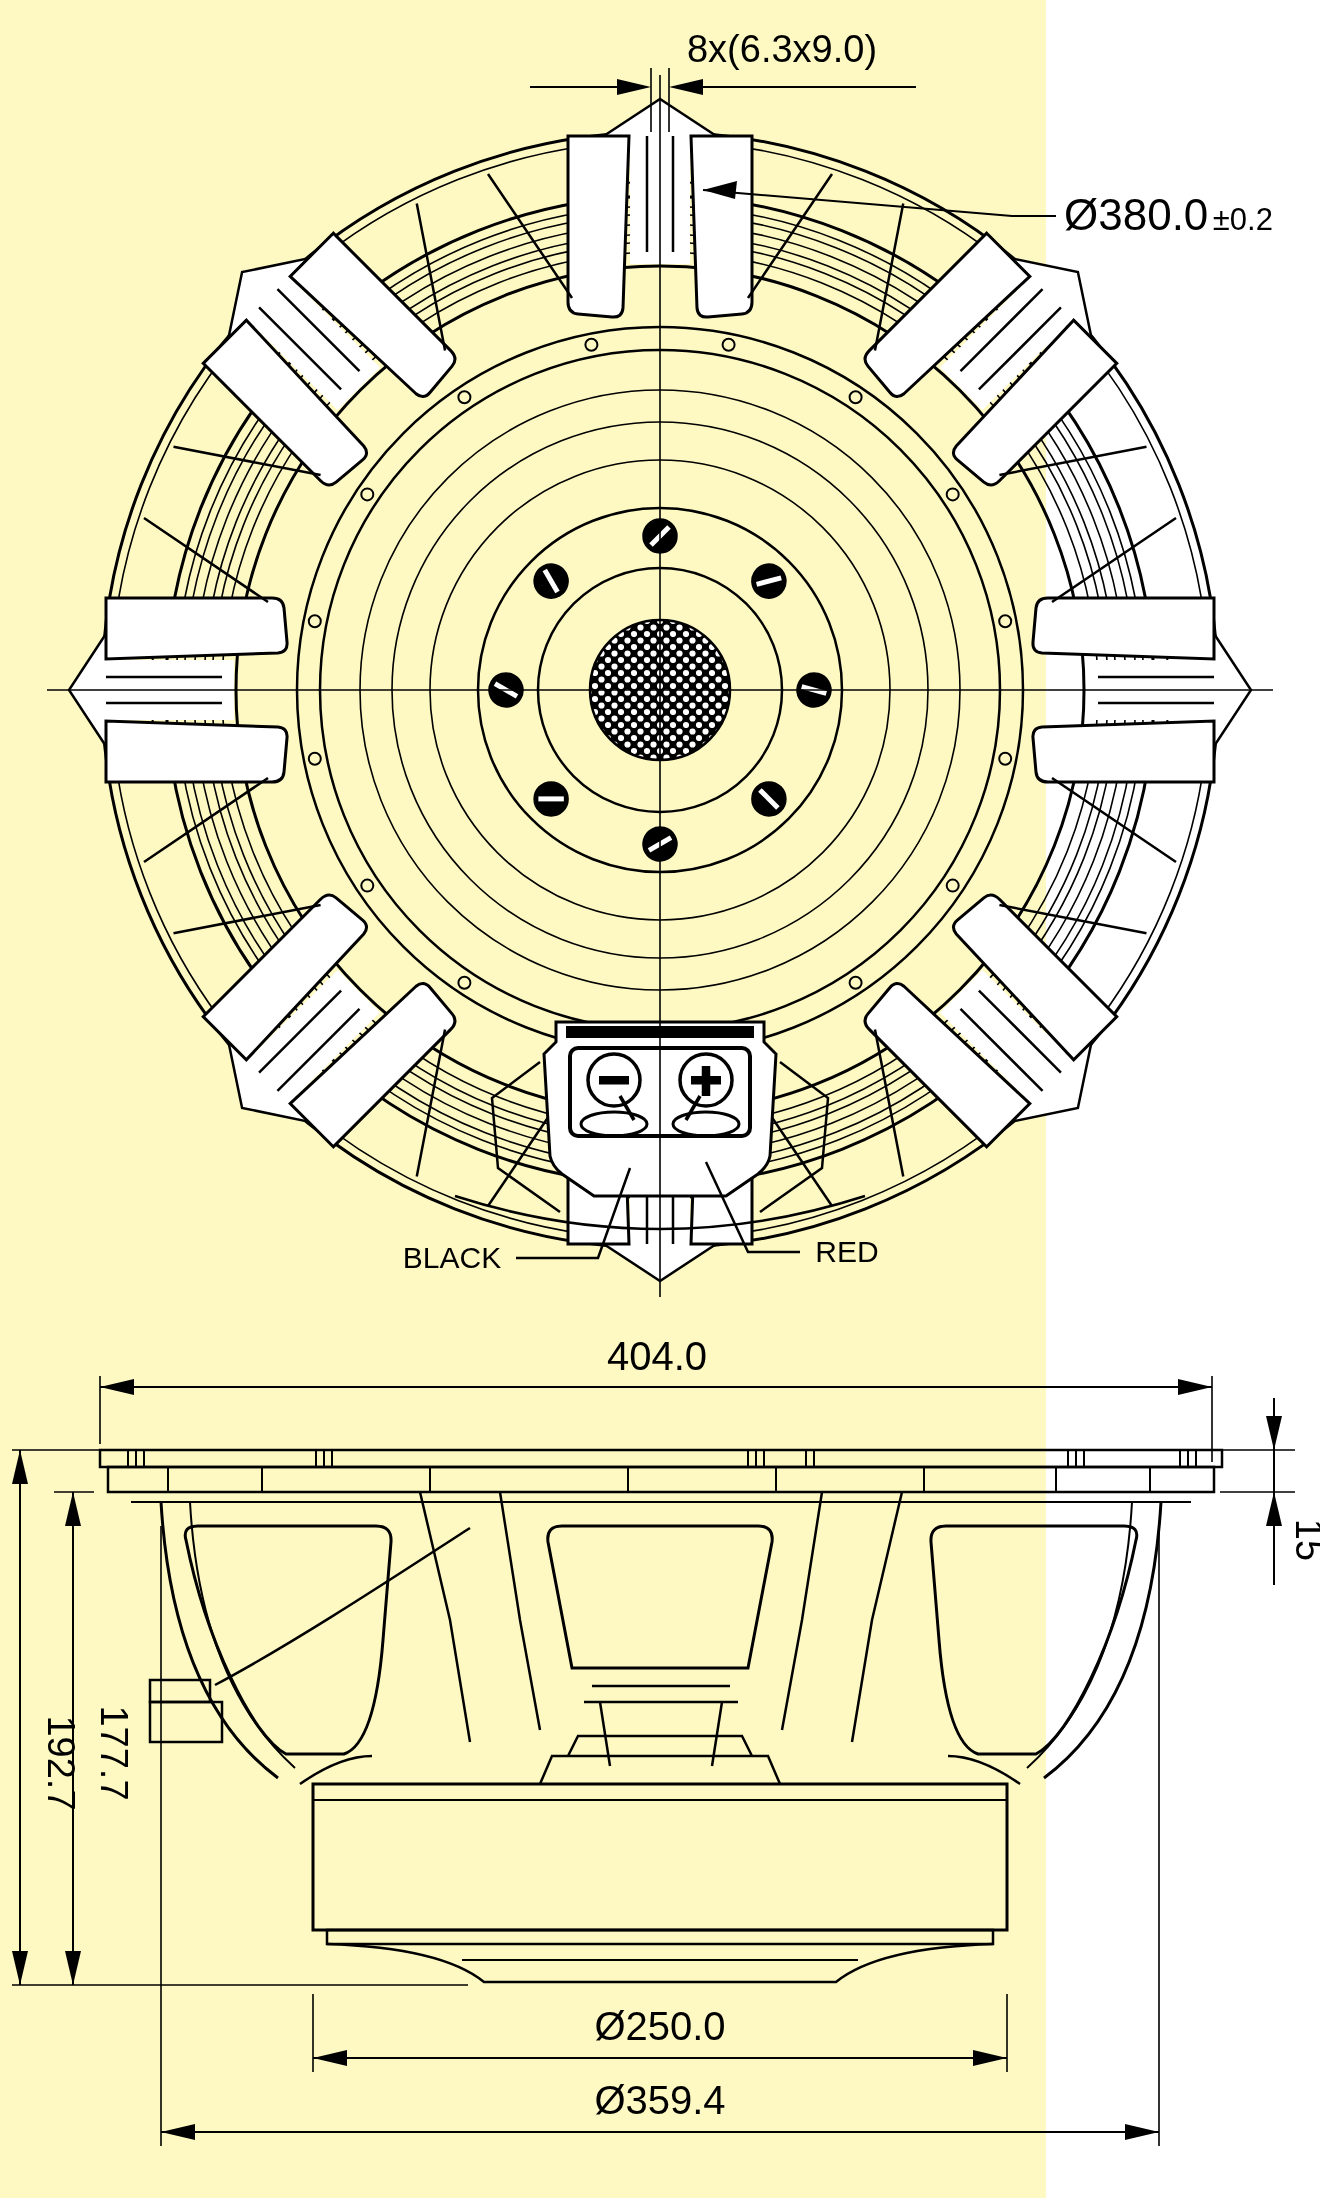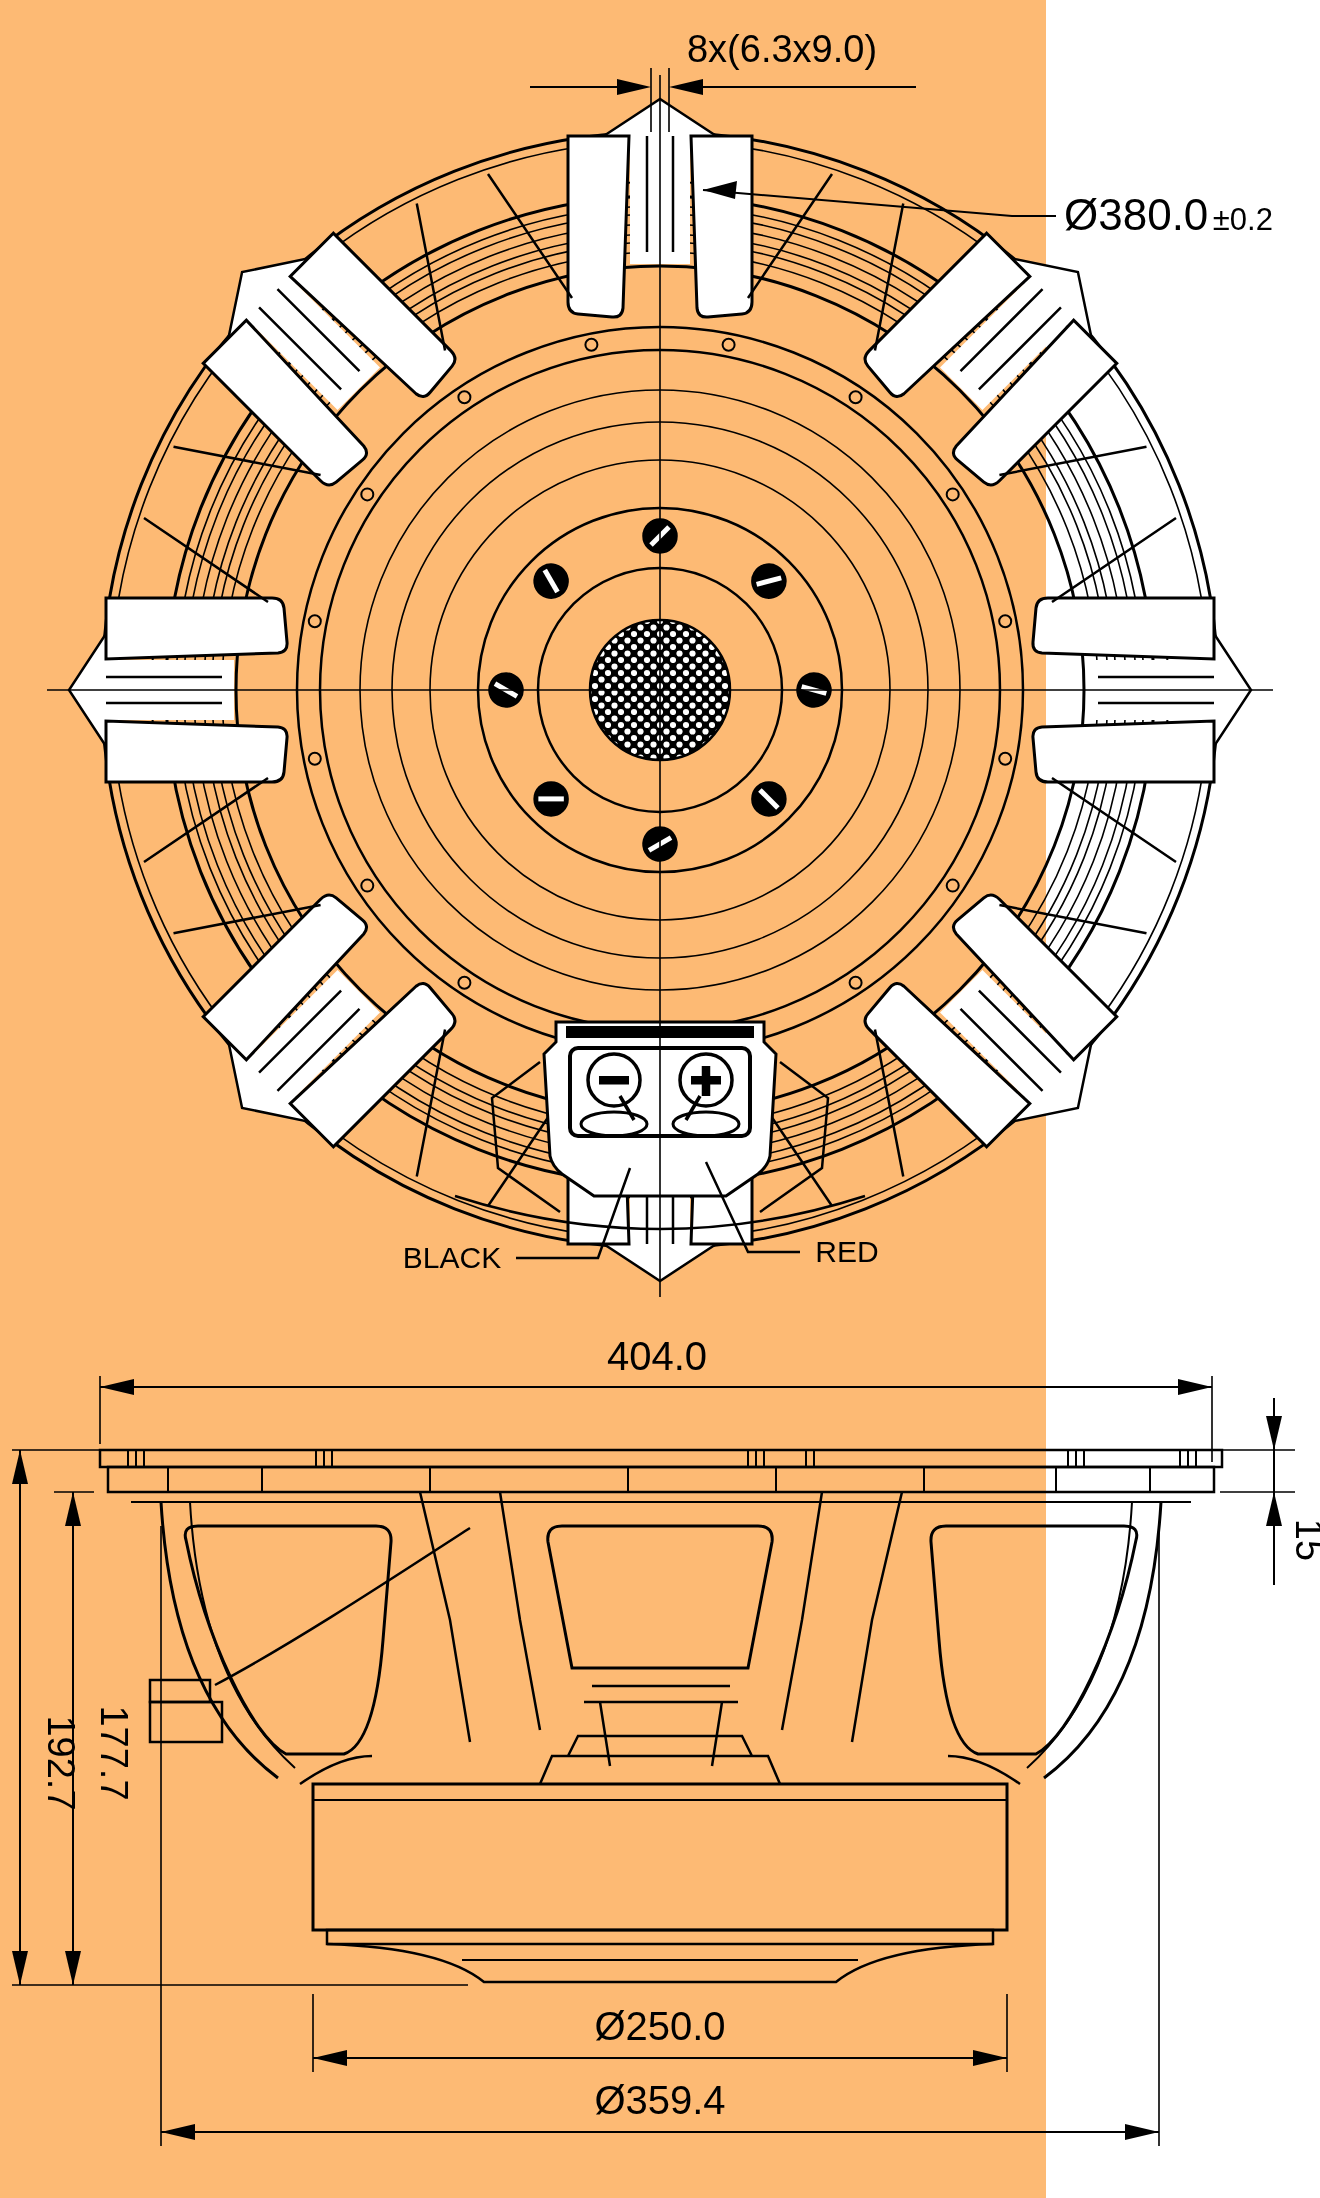--- a/index.html
+++ b/index.html
@@ -1,16 +1,16 @@
 <!DOCTYPE html>
 <html><head>
 <meta charset="utf-8">
 <style>
   html,body{margin:0;padding:0;background:#fff;}
-  .page{width:1046px;height:2198px;position:relative;background:#fdba74;}
+  .page{width:1046px;height:2198px;position:relative;background:#fef9c3;}
   svg text{font-family:"Liberation Sans","DejaVu Sans",sans-serif;fill:#000;}
   .ln{stroke:#000;fill:none;stroke-linecap:butt;stroke-linejoin:miter;}
   .wf{fill:#fff;stroke:#000;}
   .bk{fill:#000;stroke:none;}
   .s1{stroke-width:1.6}.s15{stroke-width:1.6}.s2{stroke-width:2}.s25{stroke-width:2.5}.s3{stroke-width:3}.s4{stroke-width:4}
   .dim{font-size:40px}
   .dimsm{font-size:38px}
   .lbl{font-size:30px}
 </style>
 </head>

